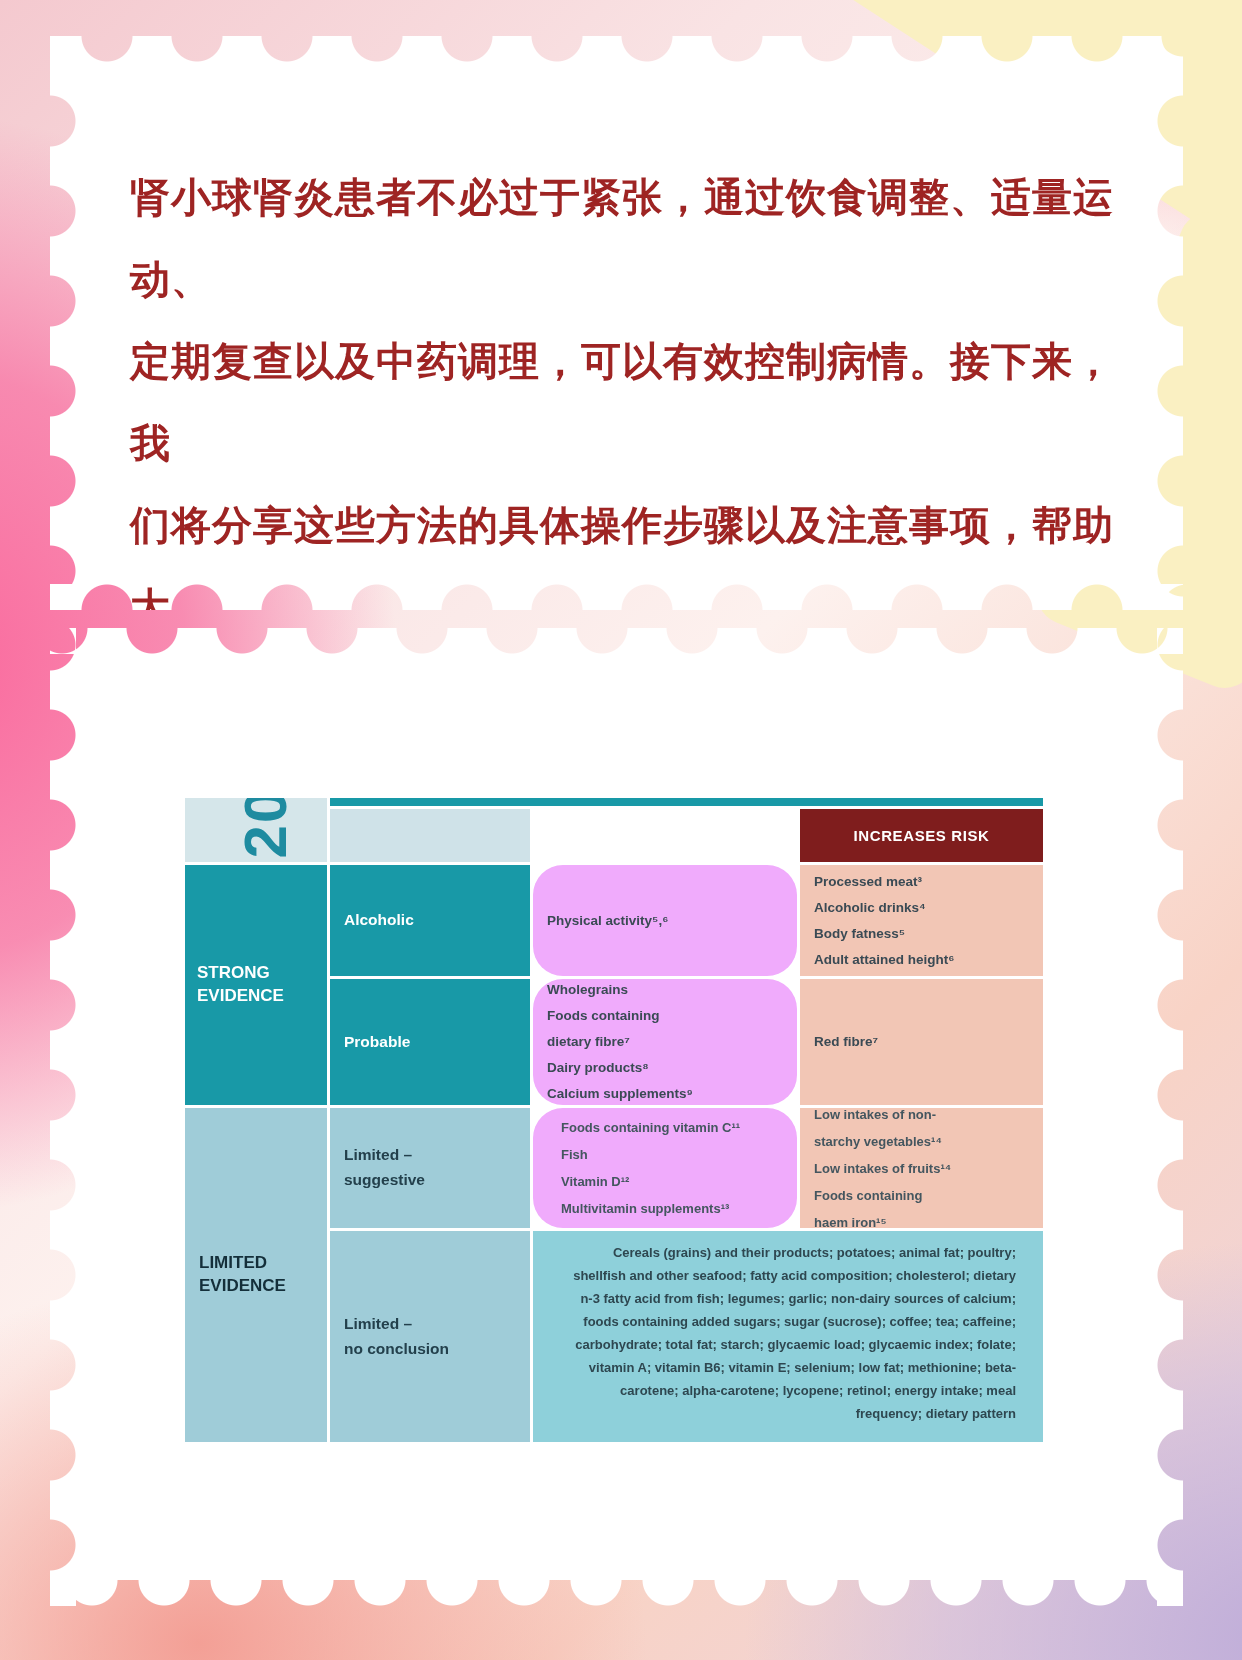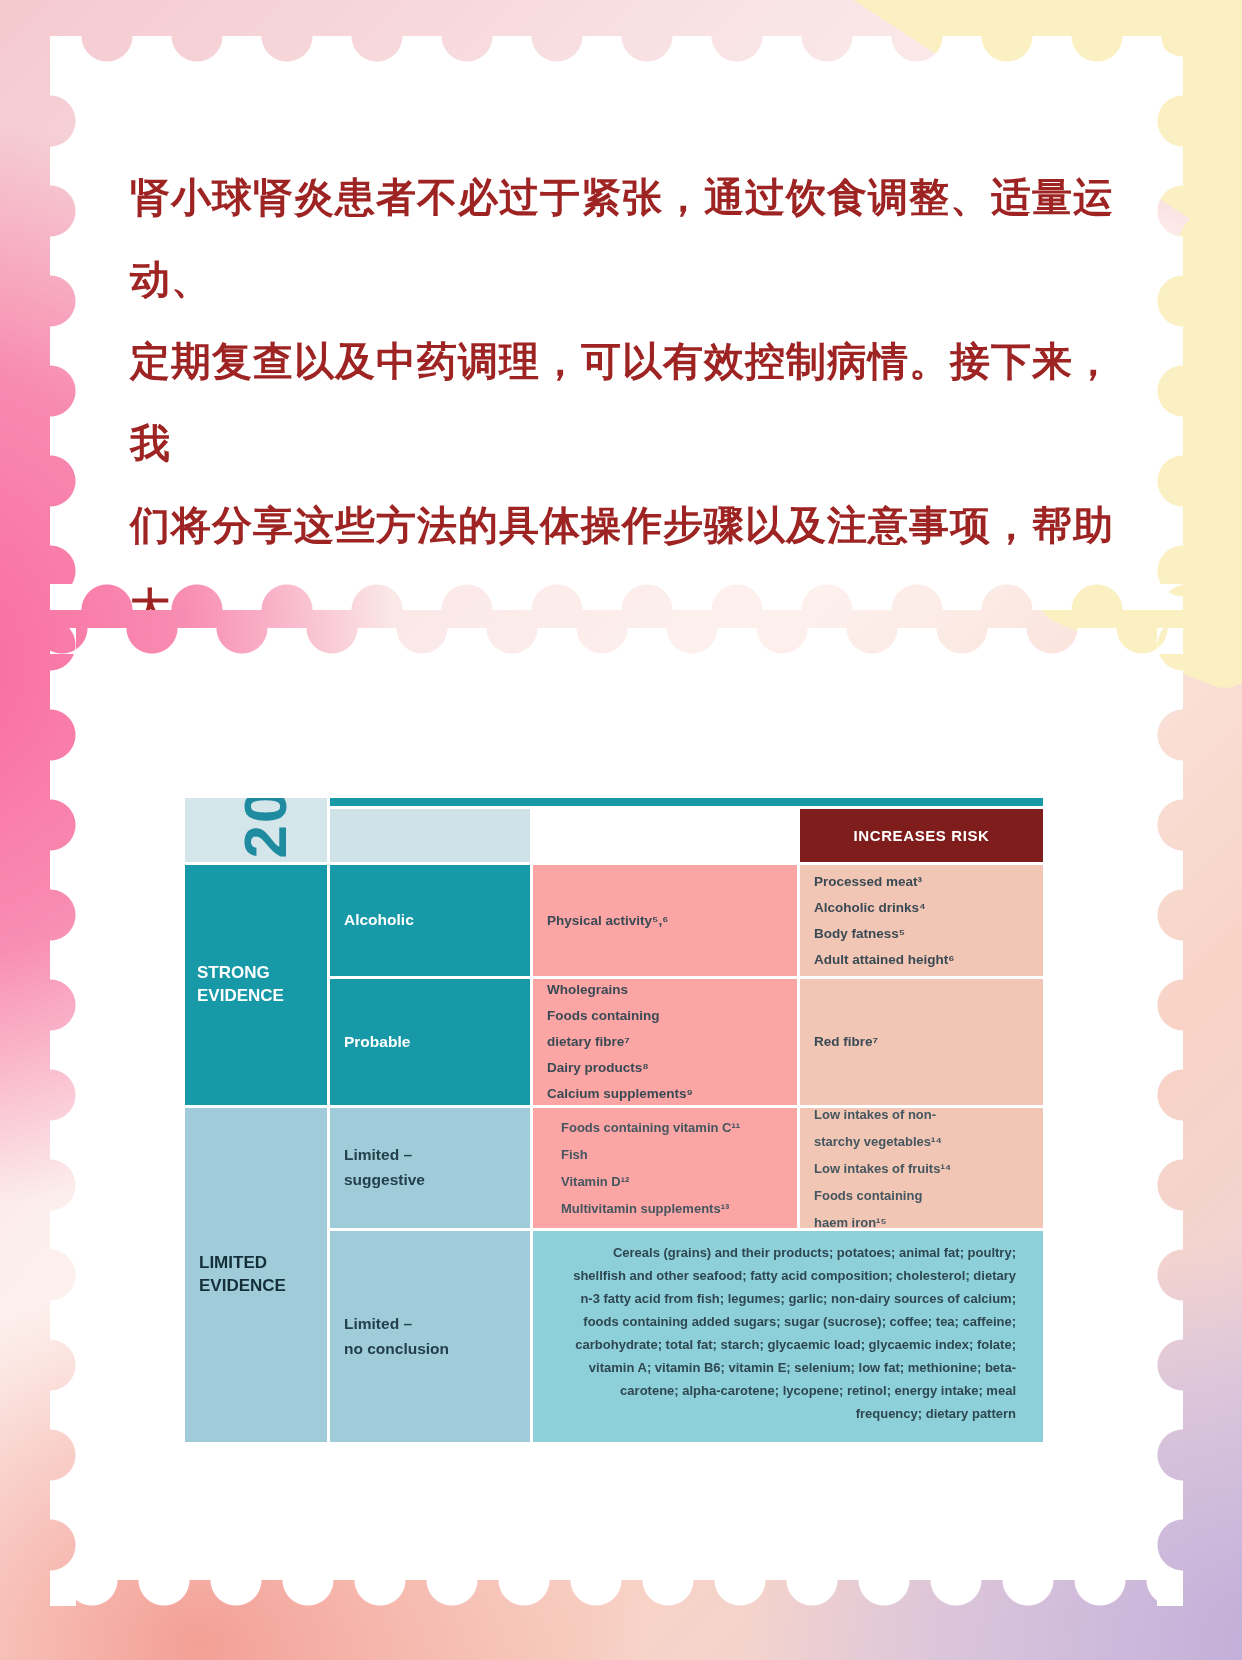--- a/index.html
+++ b/index.html
@@ -89,21 +89,21 @@
     color:#142f3a;font-weight:bold;font-size:17px;line-height:1.35;padding-left:14px;}
   .cat{background:#1899a7;color:#fff;font-weight:bold;font-size:15.5px;
     display:flex;align-items:center;padding-left:14px;white-space:pre-line;line-height:1.6;}
   .cat-light{background:#9fccd8;color:#23404c;}
   .conv{grid-column:2;grid-row:3;}
   .prob{grid-column:2;grid-row:4;}
   .sugg{grid-column:2;grid-row:5;}
   .nocl{grid-column:2;grid-row:6;}
   .list{display:flex;align-items:center;padding:10px 14px;white-space:pre-line;
     font-size:13.5px;font-weight:bold;color:#3a4a54;line-height:26px;}
-  .green{background:#fca5a5;}
+  .green{background:#f0abfc;border-radius:30px;}
   .salmon{background:#f2c6b5;}
   .soft{font-weight:600;color:#44565f;line-height:27px;font-size:13px;}
   .cd{grid-column:3;grid-row:3;}
   .ci{grid-column:4;grid-row:3;}
   .pd{grid-column:3;grid-row:4;}
   .pi{grid-column:4;grid-row:4;}
   .sd{grid-column:3;grid-row:5;padding-left:28px;}
   .si{grid-column:4;grid-row:5;}
   .nocl-text{grid-column:3/5;grid-row:6;background:#8ed0da;
     padding:10px 27px;font-size:13px;line-height:23px;color:#2e4750;font-weight:700;text-align:right;}

